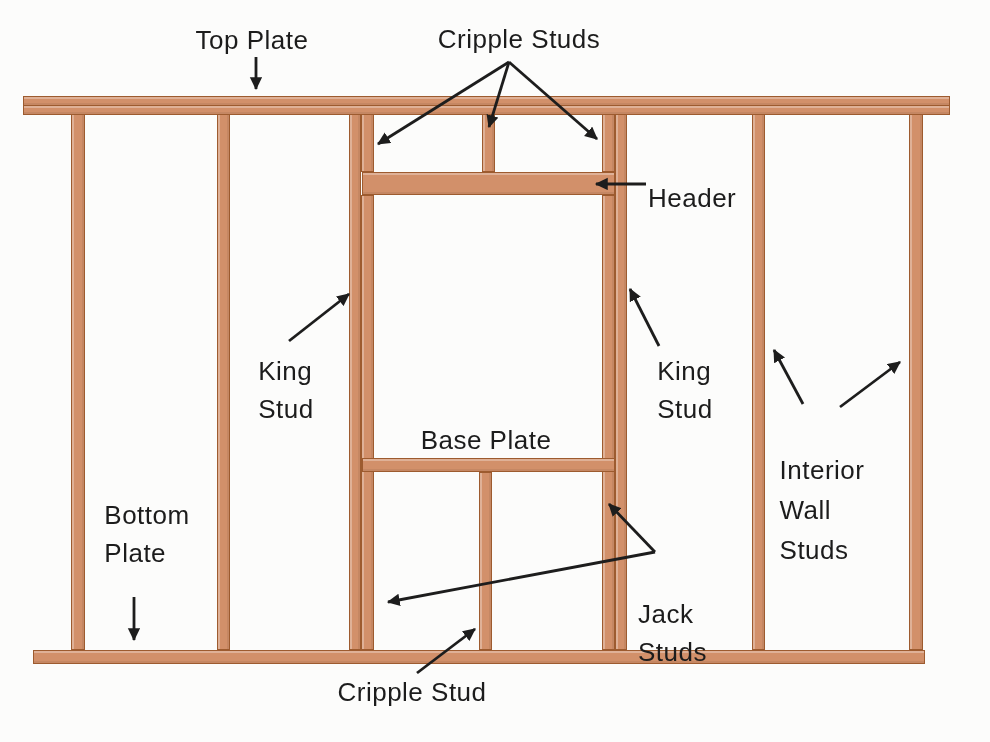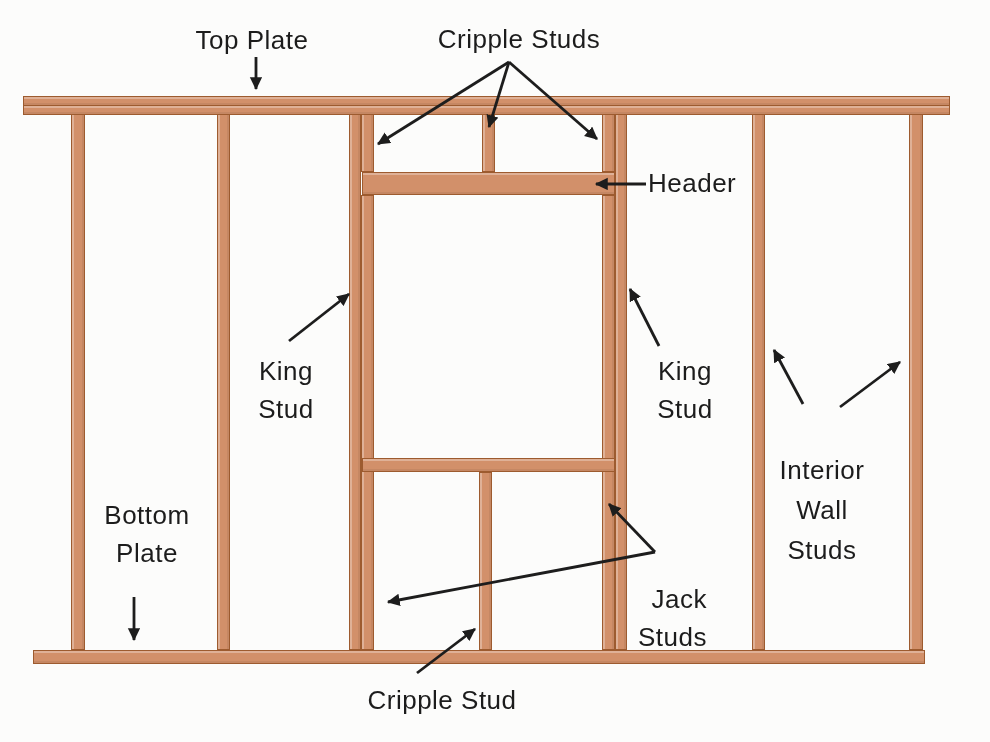--- a/index.html
+++ b/index.html
@@ -14,25 +14,25 @@
     position:absolute; box-sizing:border-box;
     background: var(--wood-fill, #D2906A);
     border:1px solid var(--wood-border, #9D5B2F);
   }
   .wood-v { box-shadow: inset 2px 0 0 rgba(255,255,255,0.30), inset -2px 0 0 rgba(0,0,0,0.06); }
   .wood-h { box-shadow: inset 0 2px 0 rgba(255,255,255,0.30), inset 0 -2px 0 rgba(0,0,0,0.06); }
   .label {
     position:absolute;
     font-size:26px; line-height:38px;
     color: var(--label-text, #1C1C1C);
-    white-space: pre-line; text-align:center;
+    white-space: pre-line; 
     transform: translate(-50%,-50%);
     letter-spacing:0.5px;
   }
-  .label.align-left { transform: translateY(-50%); text-align:right; }
+  .label.align-left { transform: translateY(-50%); text-align:left;margin-top:15px; }
   .label.window-text { color: var(--window-text, #2B2E6B); line-height:40px; }
   .label.tall { line-height:40px; }
   svg.arrows {
     position:absolute; left:0; top:0; width:990px; height:742px;
     pointer-events:none;
   }
   svg.arrows line { stroke: var(--arrow, #1D1D1D); stroke-width:2.8; }
   #ah path { fill: var(--arrow, #1D1D1D); }
 </style>
 </head>
@@ -59,23 +59,24 @@
   <div class="wood wood-h" style="left:362px; top:458px; width:253px; height:14px;"></div>
   <div class="wood wood-h" style="left:33px; top:650px; width:892px; height:14px;"></div>
 
   <div class="label" style="left:252px; top:40px;">Top Plate</div>
   <div class="label" style="left:519px; top:39px;">Cripple Studs</div>
   <div class="label align-left" style="left:648px; top:183px;">Header</div>
   <div class="label" style="left:286px; top:390px;">King
 Stud</div>
   <div class="label" style="left:685px; top:390px;">King
 Stud</div>
+  <div class="label" style="left:486px; top:440px;">Base Plate</div>
   <div class="label" style="left:147px; top:534px;">Bottom
 Plate</div>
-  <div class="label" style="left:442px; top:692px;margin-top:8px;">Cripple Stud</div>
+  <div class="label" style="left:412px; top:692px;">Cripple Stud</div>
   <div class="label align-left" style="left:638px; top:618px;">Jack
 Studs</div>
   <div class="label tall" style="left:822px; top:510px;">Interior
 Wall
 Studs</div>
 
   <svg class="arrows" viewBox="0 0 990 742">
     <defs>
       <marker id="ah" markerWidth="5.2" markerHeight="4.6" refX="4.2" refY="2.2" orient="auto" markerUnits="strokeWidth">
         <path d="M0,0 L4.6,2.2 L0,4.4 Z"></path>

